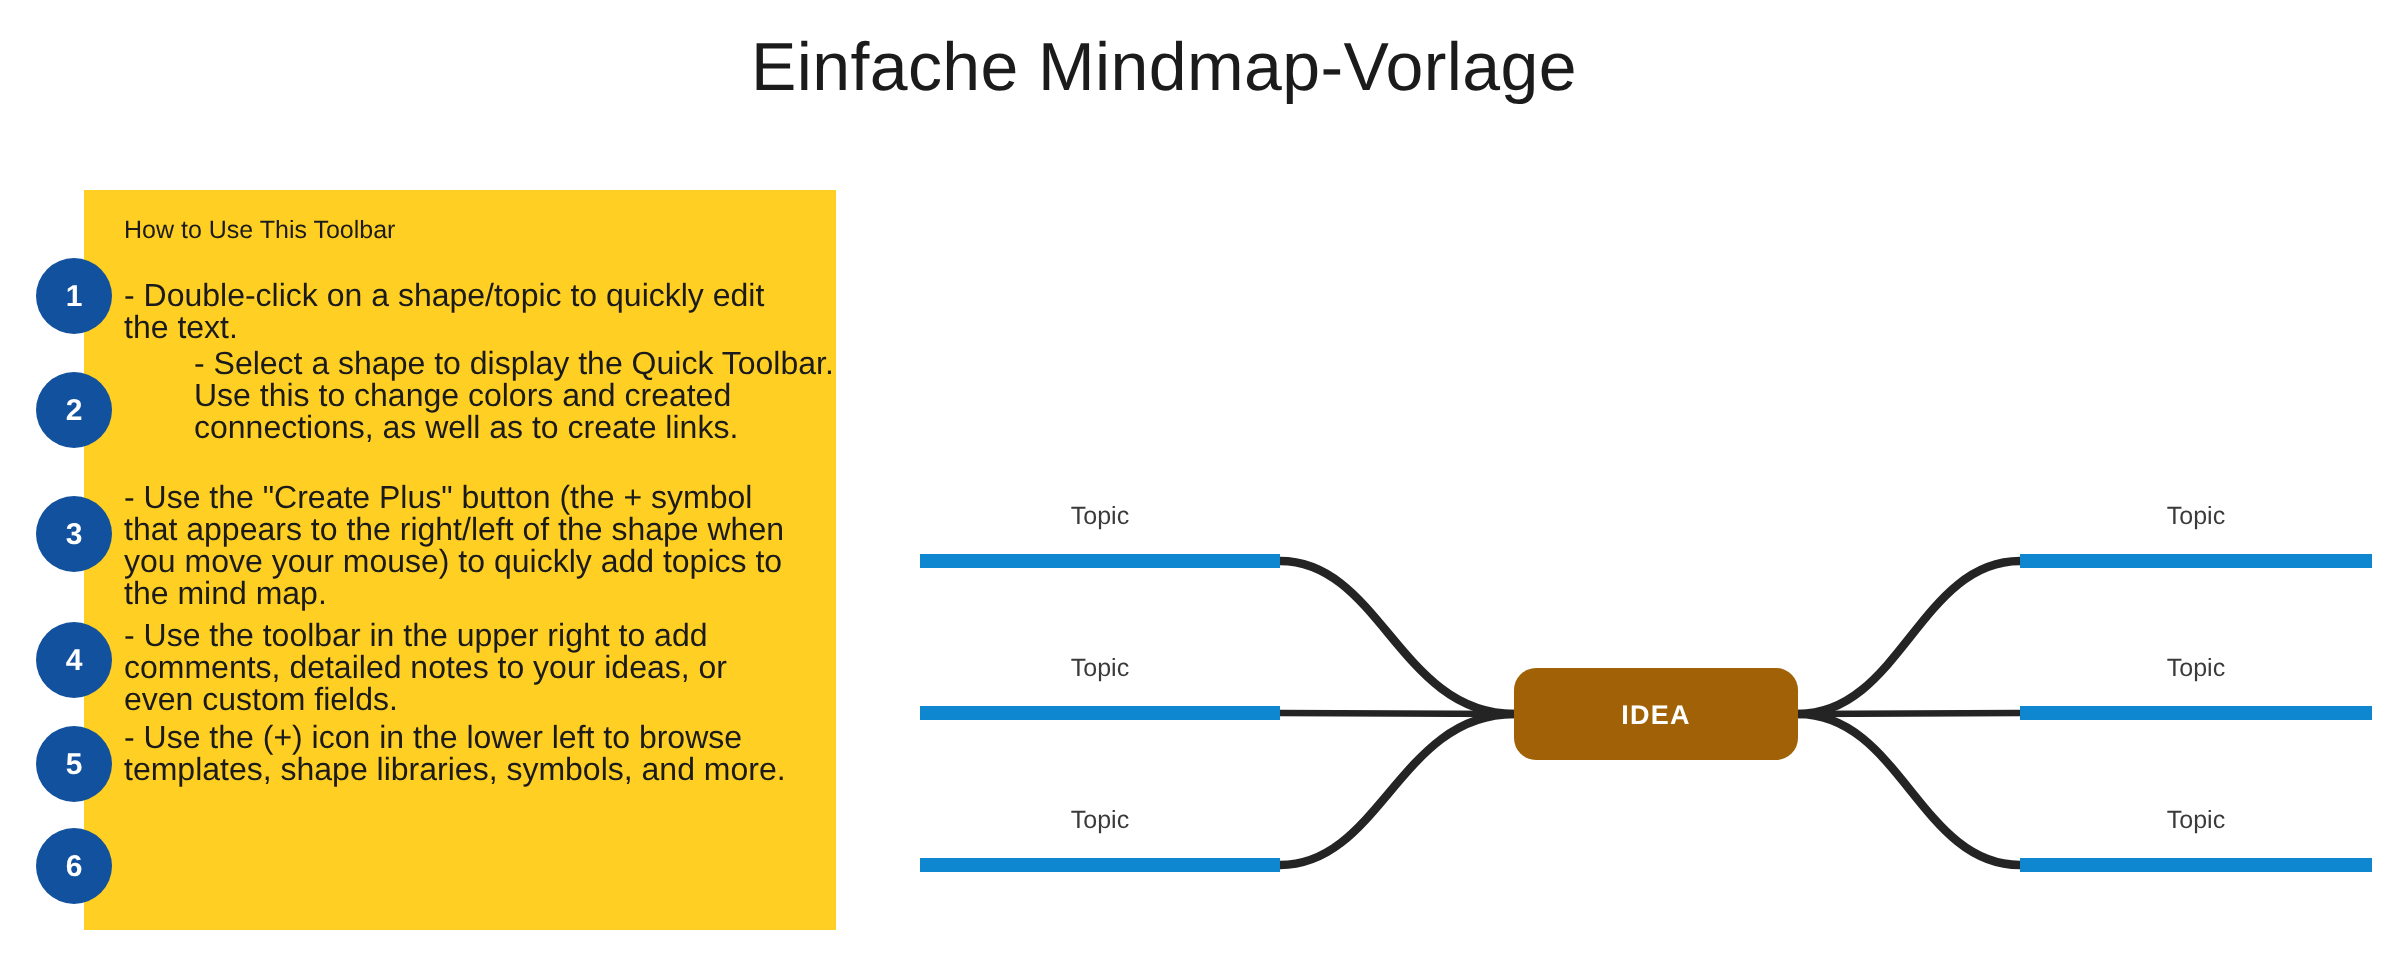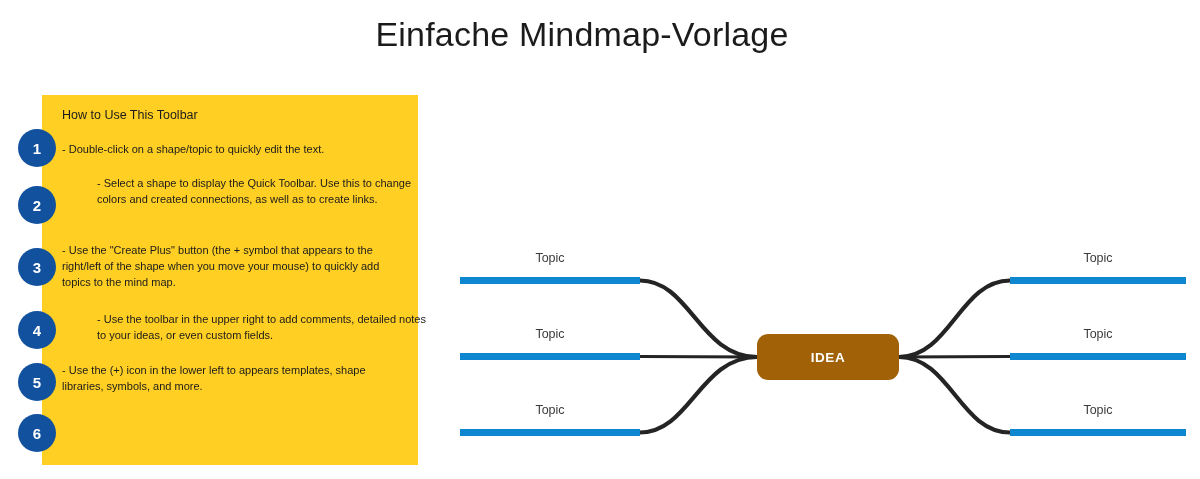--- a/index.html
+++ b/index.html
@@ -48,21 +48,21 @@
     left: 62px;
     top: 107px;
     font-size: 12.5px;
     color: #1b1b1b;
     line-height: 16px;
   }
   .howto-item {
     position: absolute;
     left: 62px;
     width: 340px;
-    font-size: 11px;
+    font-size: 16px;
     color: #1b1b1b;
     line-height: 16px;
   }
   .howto-item .txt { display: block; }
   .badge {
     position: absolute;
     width: 38px;
     height: 38px;
     border-radius: 50%;
     background: #12519E;
@@ -149,29 +149,29 @@
   <div class="badge" style="top:248px;">
     <span>3</span>
   </div>
   <div class="howto-item" style="top:242px;">
     <span class="txt">- Use the "Create Plus" button (the + symbol that appears to the right/left of the shape when you move your mouse) to quickly add topics to the mind map.</span>
   </div>
 
   <div class="badge" style="top:311px;">
     <span>4</span>
   </div>
-  <div class="howto-item" style="top:311px;margin-left:35px;">
+  <div class="howto-item" style="top:311px;">
     <span class="txt">- Use the toolbar in the upper right to add comments, detailed notes to your ideas, or even custom fields.</span>
   </div>
 
   <div class="badge" style="top:363px;">
     <span>5</span>
   </div>
   <div class="howto-item" style="top:362px;">
-    <span class="txt">- Use the (+) icon in the lower left to appears templates, shape libraries, symbols, and more.</span>
+    <span class="txt">- Use the (+) icon in the lower left to browse templates, shape libraries, symbols, and more.</span>
   </div>
 
   <div class="badge" style="top:414px;">
     <span>6</span>
   </div>
 
   <div class="mindmap">
 
     <svg class="links" viewBox="0 0 1200 479">
 

